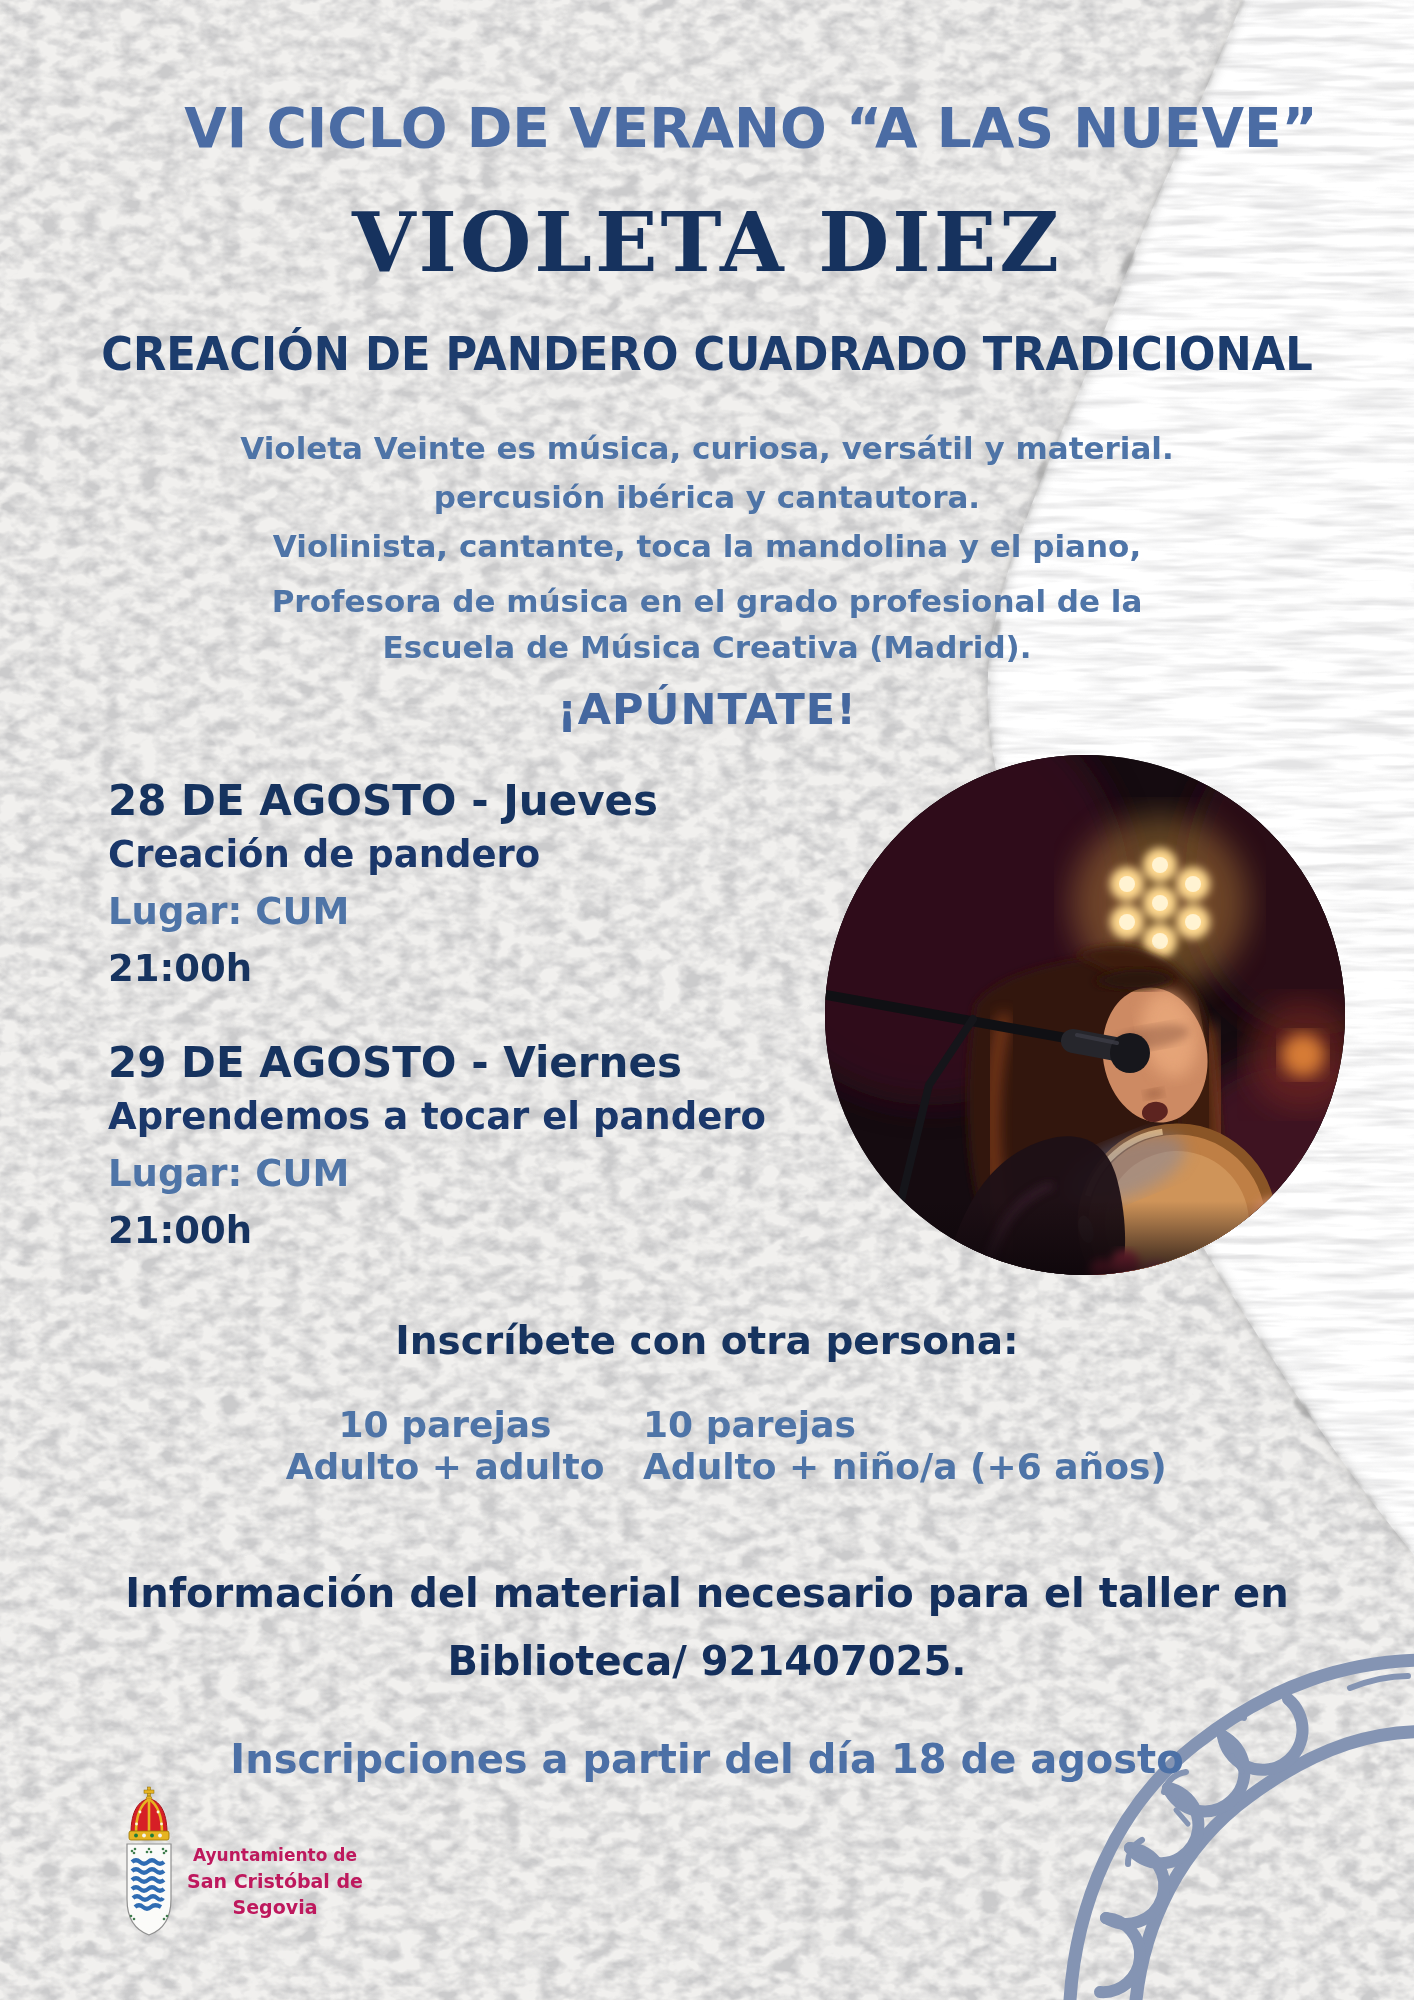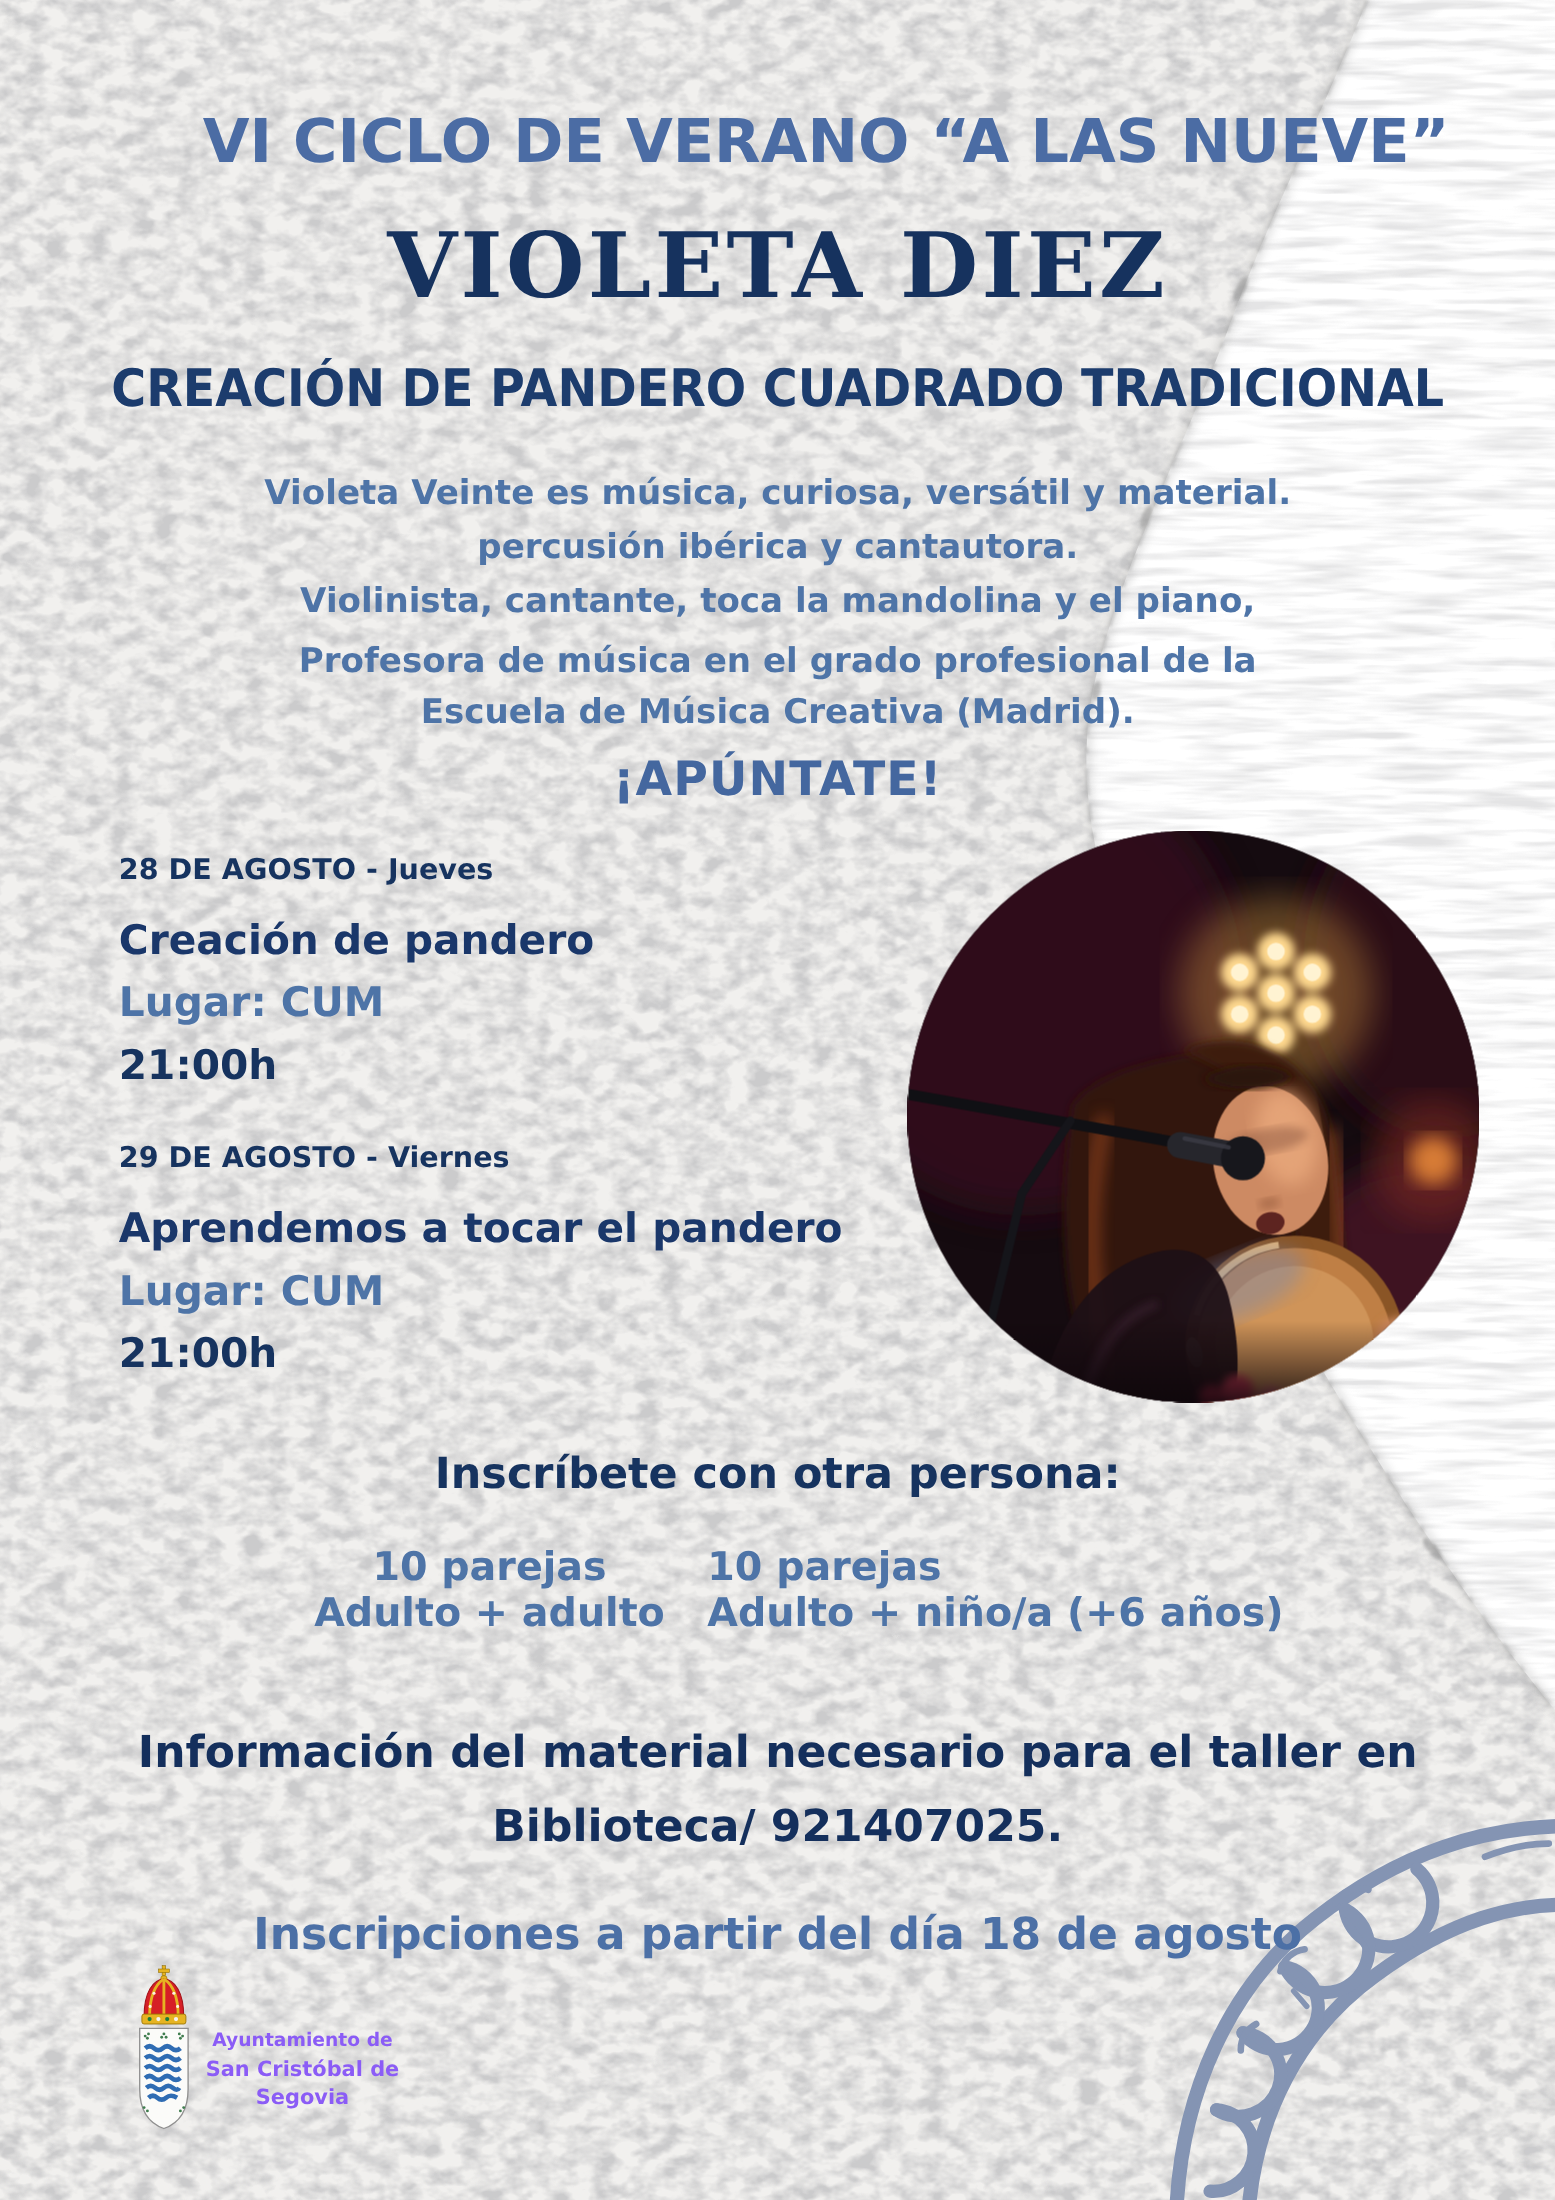--- a/index.html
+++ b/index.html
@@ -14,40 +14,40 @@
           font-family:"DejaVu Serif","Liberation Serif",serif;margin-top:12px;}
   .subtitle{top:326px;font-size:47px;font-weight:700;color:#1c3c6d;
             transform:scaleX(0.92);transform-origin:center;}
   .bio{top:424px;font-size:31px;font-weight:600;color:#4e74a7;line-height:49px;}
   .bio2{top:578px;font-size:31px;font-weight:600;color:#4e74a7;line-height:46px;}
   .cta{top:684px;font-size:43px;font-weight:700;color:#44679f;letter-spacing:1px;}
   .session{left:108px;text-align:left;}
   .session-1{top:776px;}
   .session-2{top:1038px;}
   .session div{height:57px;}
-  .s-date{font-size:26px;font-weight:700;color:#16335f;}
+  .s-date{font-size:42px;font-weight:700;color:#16335f;}
   .s-act{font-size:37px;font-weight:700;color:#1a376a;}
   .s-place{font-size:37px;font-weight:600;color:#4e74a7;}
   .s-time{font-size:37px;font-weight:600;color:#16335f;}
   .signup-heading{top:1318px;font-size:39px;font-weight:700;color:#16335f;}
   .pairs-row1{top:1404px;}
   .pairs-row2{top:1446px;}
   .pairs{font-size:36px;font-weight:600;color:#4e74a7;}
   .col1{left:250px;width:390px;text-align:center;}
   .col2{left:643px;width:620px;text-align:left;}
   .info1{top:1570px;}
   .info2{top:1638px;}
   .info{font-size:40px;font-weight:700;color:#142f5c;}
   .note{top:1736px;font-size:40px;font-weight:600;color:#4c70a6;}
   
   .photo{left:825px;top:755px;width:520px;height:520px;border-radius:50%;overflow:hidden;
          background:#150b10;z-index:5;}
   
   .crest{left:119px;top:1786px;width:60px;height:152px;z-index:4;}
-  .org{left:175px;top:1842px;width:200px;text-align:center;z-index:4;color:#8b5cf6;}
+  .org{left:175px;top:1842px;width:200px;text-align:center;z-index:4;color:#be185d;}
   .org-1{font-size:17px;font-weight:700;line-height:26px;}
   .org-2{font-size:19px;font-weight:700;line-height:26px;}
   
   .layer{left:0;top:0;z-index:0;pointer-events:none;}
   .tear-layer{z-index:1;}
   .content{z-index:3;}
   .doodle{left:1018px;top:1596px;z-index:2;}
 </style>
 </head>
 <body>

